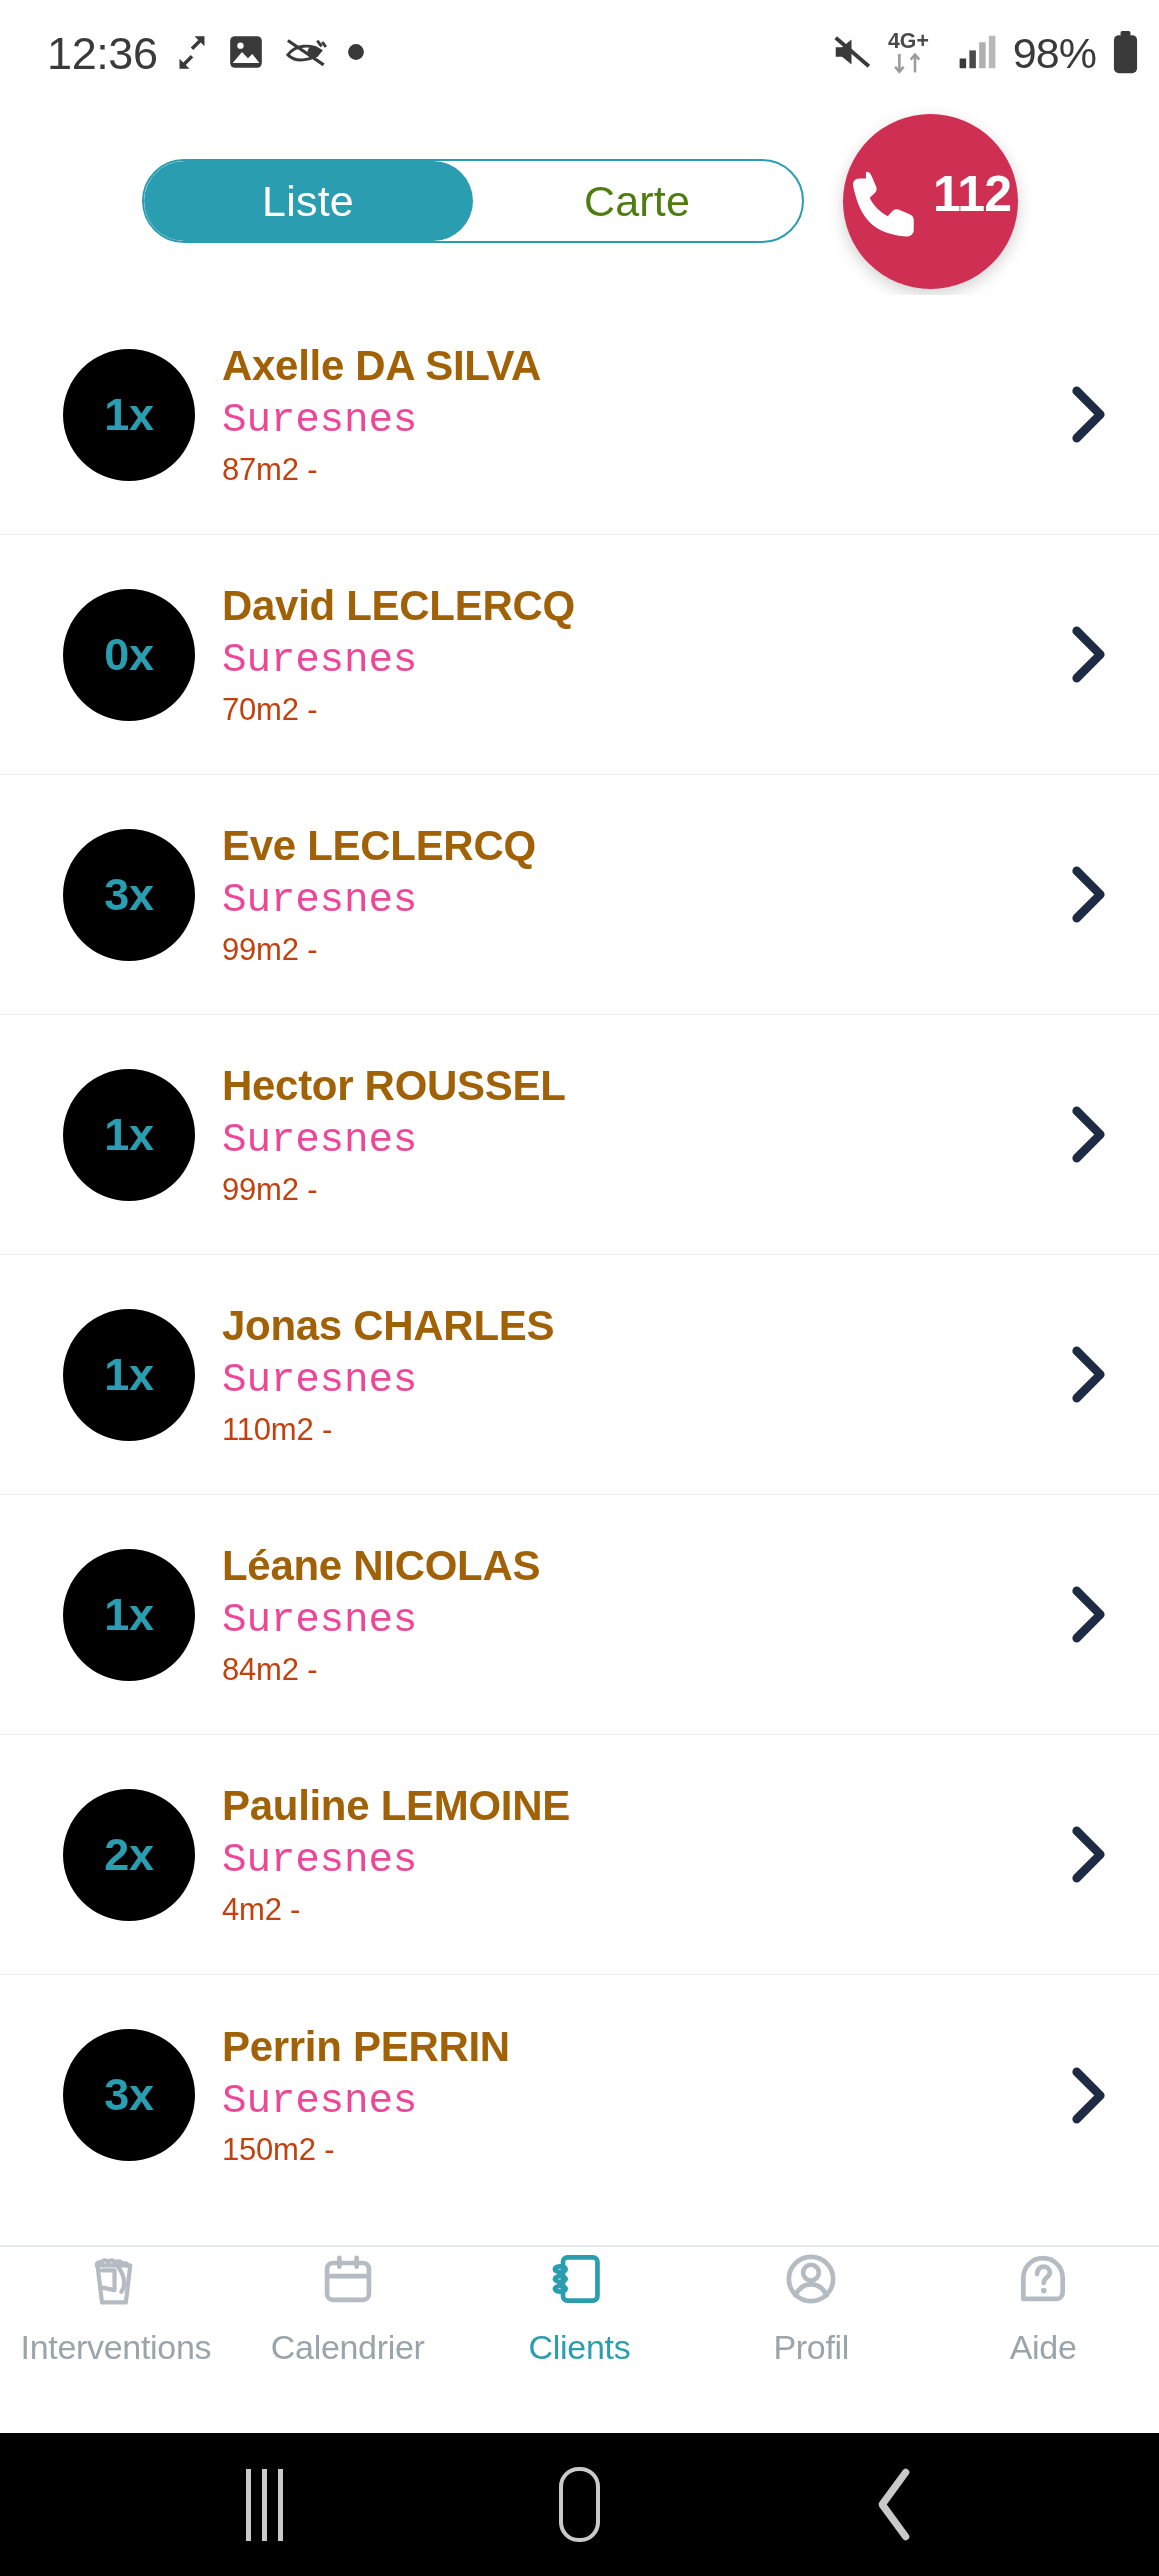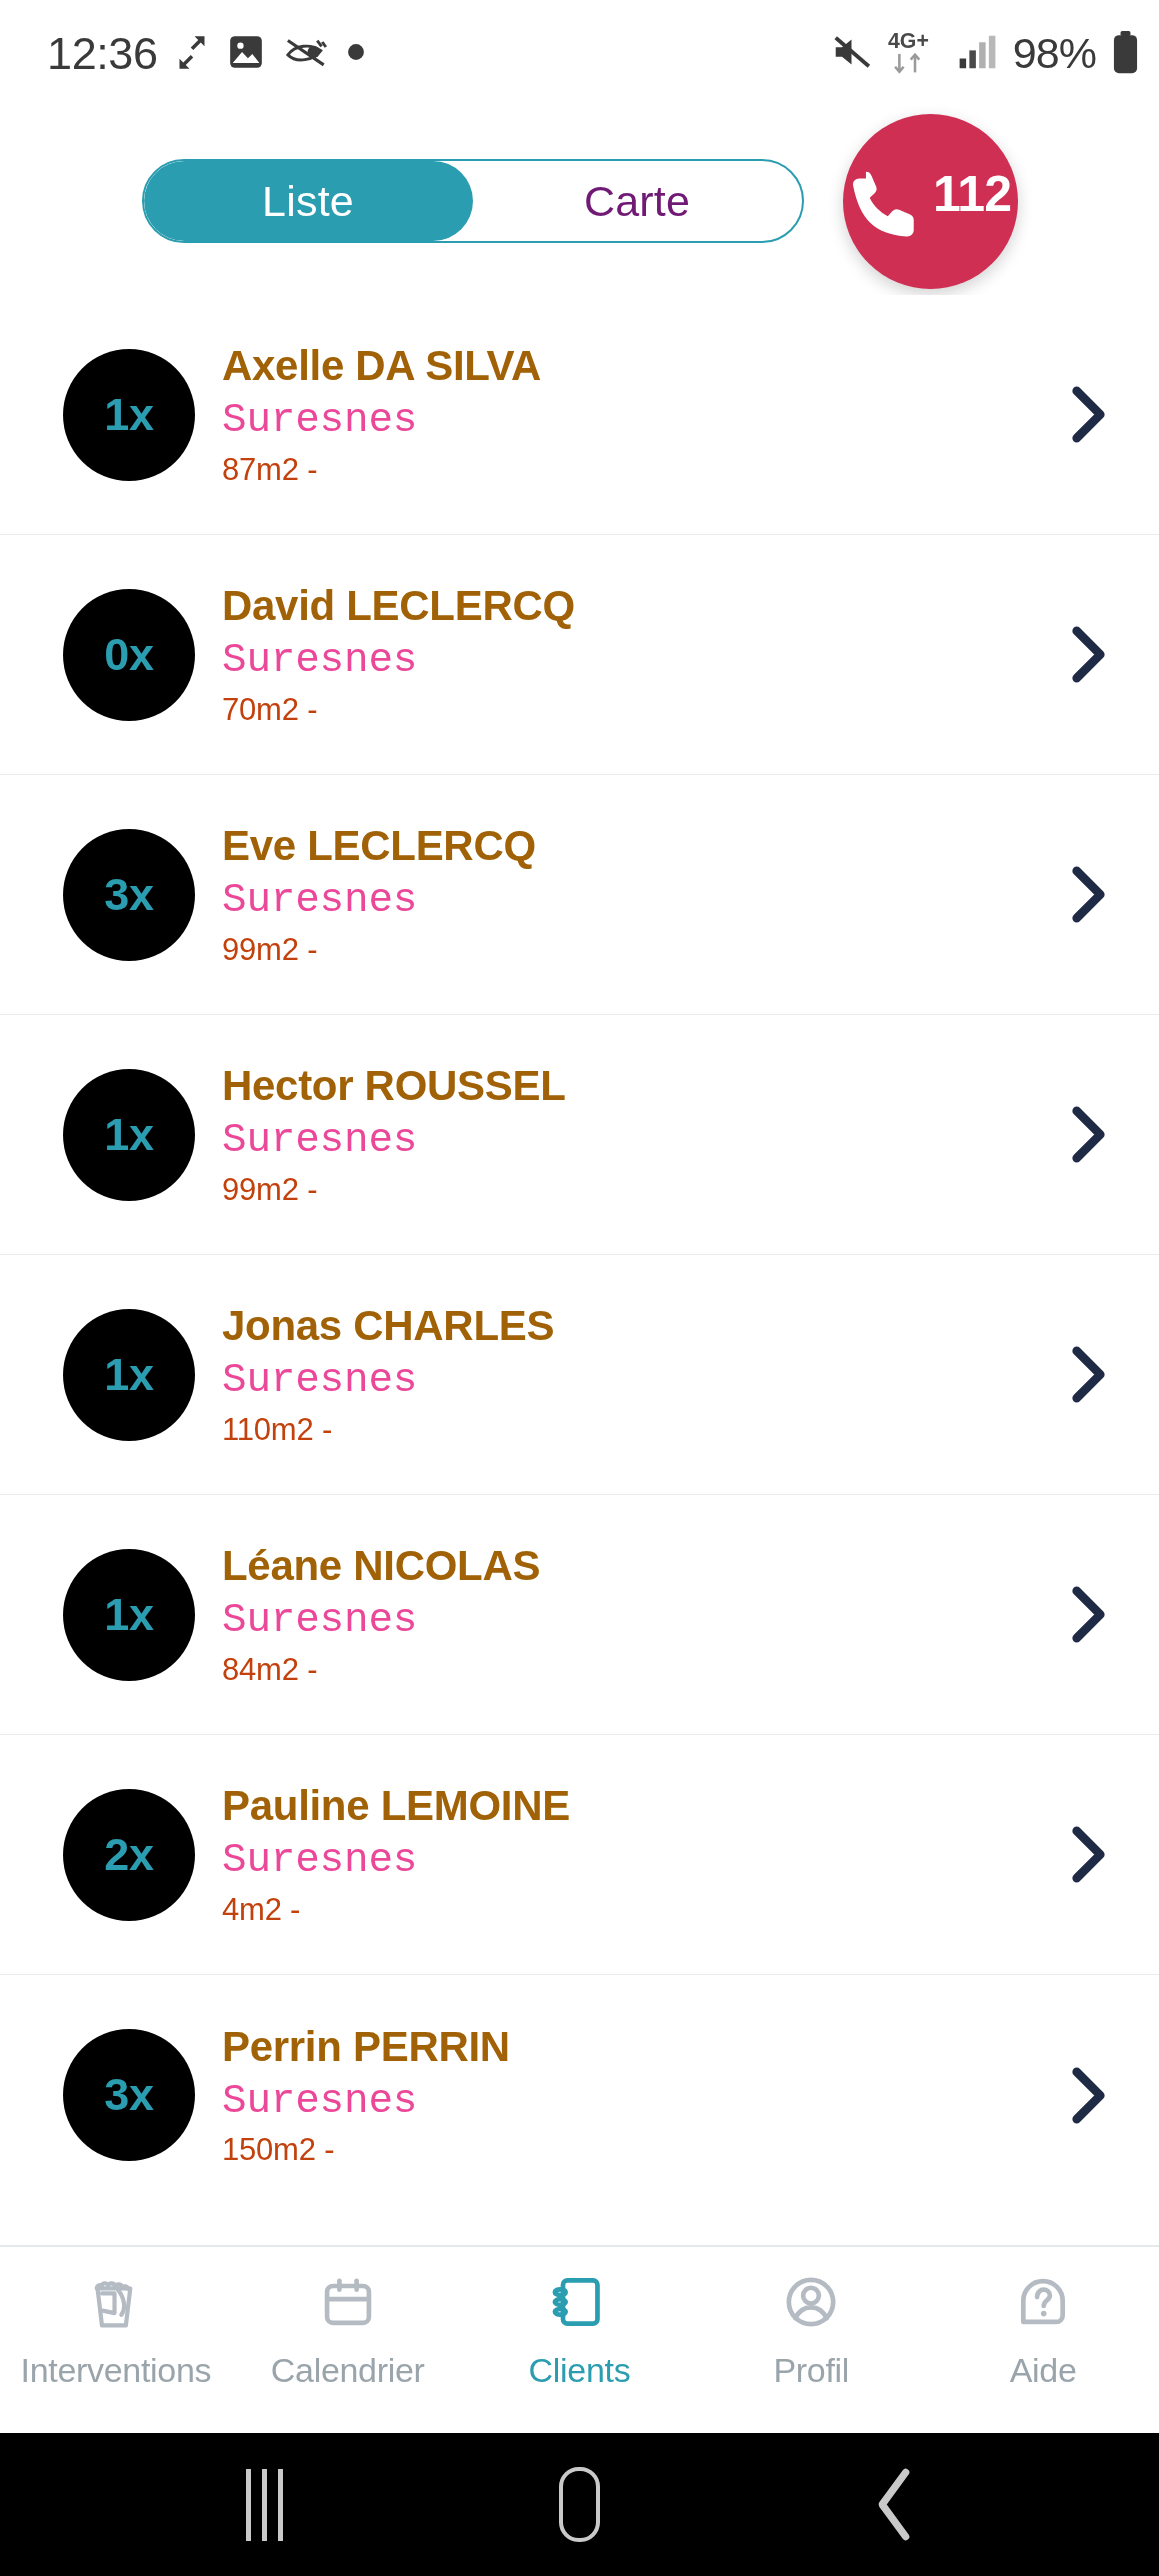--- a/index.html
+++ b/index.html
@@ -40,21 +40,21 @@
     overflow:hidden;
     background:#ffffff;
   }
   .seg {
     flex:1; display:flex; align-items:center; justify-content:center;
     font-size:43px; letter-spacing:0.2px;
     cursor:pointer; border:0; background:transparent;
     font-family:"Liberation Sans", sans-serif;
   }
   .seg.active { background:#2b9db0; color:#ffffff; border-radius:63px; }
-  .seg.inactive { color:#701a75; }
+  .seg.inactive { color:#4d7c0f; }
 
   .emergency {
     width:175px; height:175px; border-radius:50%;
     background:#cf2f52;
     display:flex; align-items:center; justify-content:center;
     gap:3.6px;
     box-shadow:0 5.4px 16px rgba(0,0,0,.18);
     cursor:pointer;
     flex:0 0 175px;
   }
@@ -81,21 +81,20 @@
   .r-city { font-size:41px; color:#ec4899; letter-spacing:-0.2px; line-height:1.2;font-family:Liberation Mono, monospace; }
   .r-meta { font-size:31px; color:#c2410c; letter-spacing:-0.2px; line-height:1.2; }
   .chev { flex:0 0 63px; display:flex; align-items:center; justify-content:flex-end; }
 
   
   .bottomnav {
     flex:0 0 188px; height:188px;
     display:flex; align-items:flex-start;
     border-top:2.7px solid #e6e9ec;
     background:#ffffff;
-    padding-top:23px;
   }
   .navitem {
     flex:1; display:flex; flex-direction:column; align-items:center; gap:14.3px;
     cursor:pointer;
   }
   .navlabel { font-size:34px; color:#9aa4ab; letter-spacing:-0.3px; }
   .navitem.active .navlabel { color:#2b9db0; }
 
   
   .androidnav {

